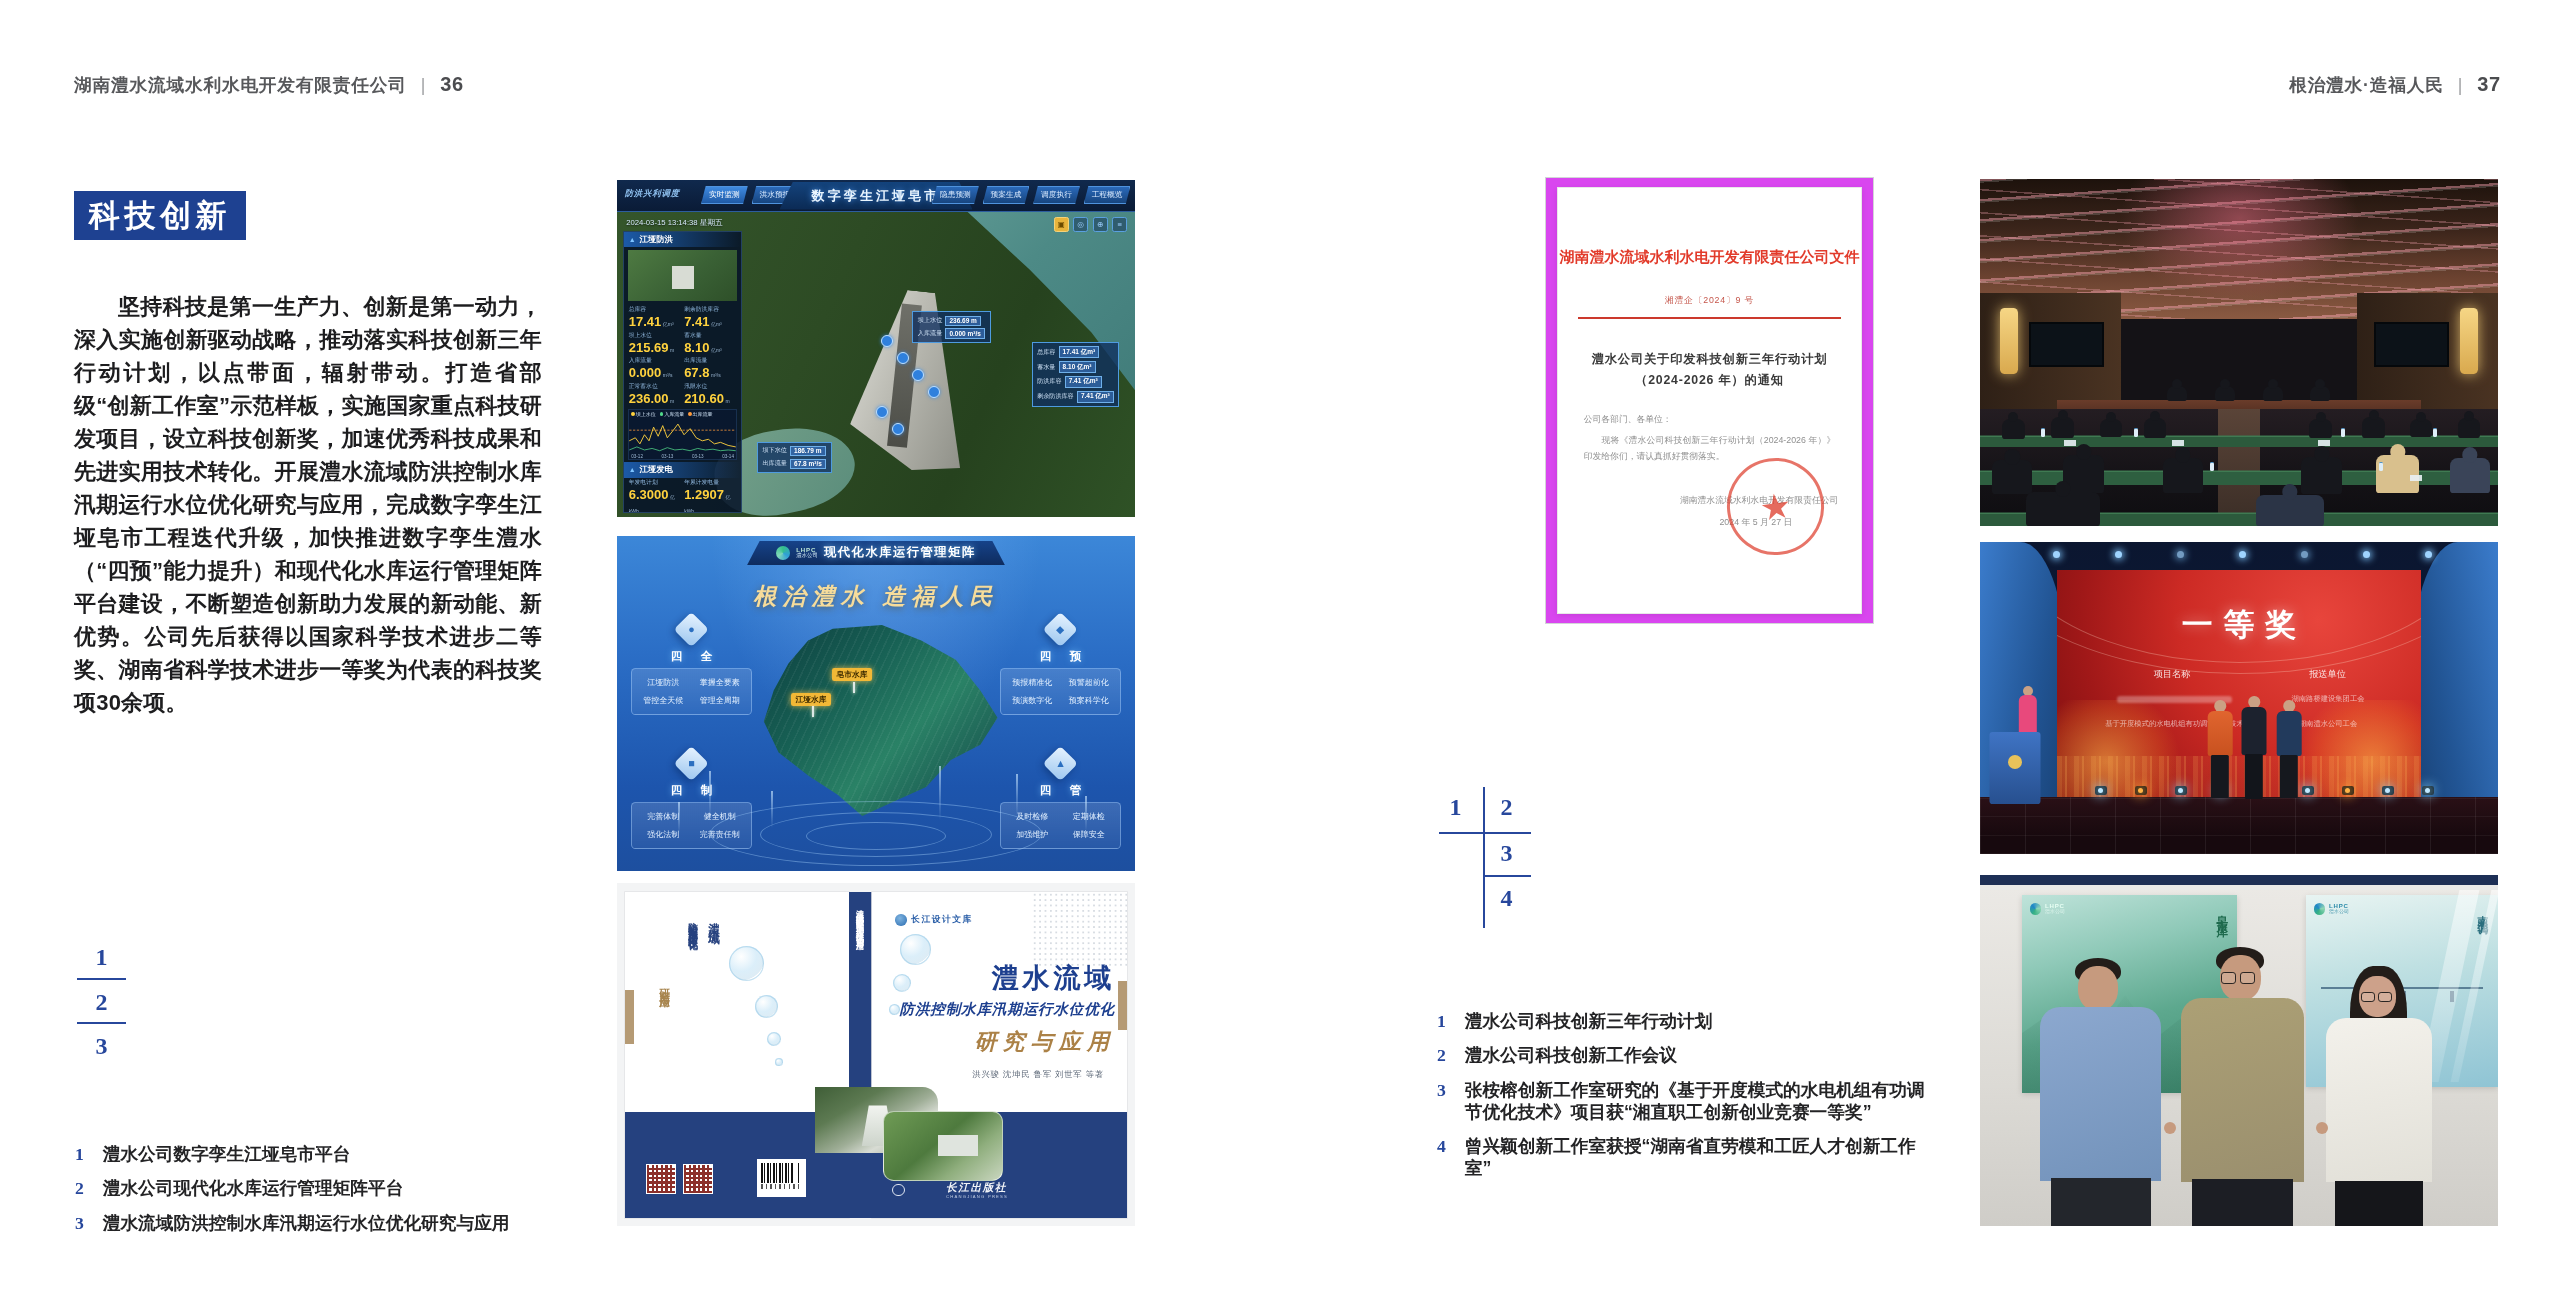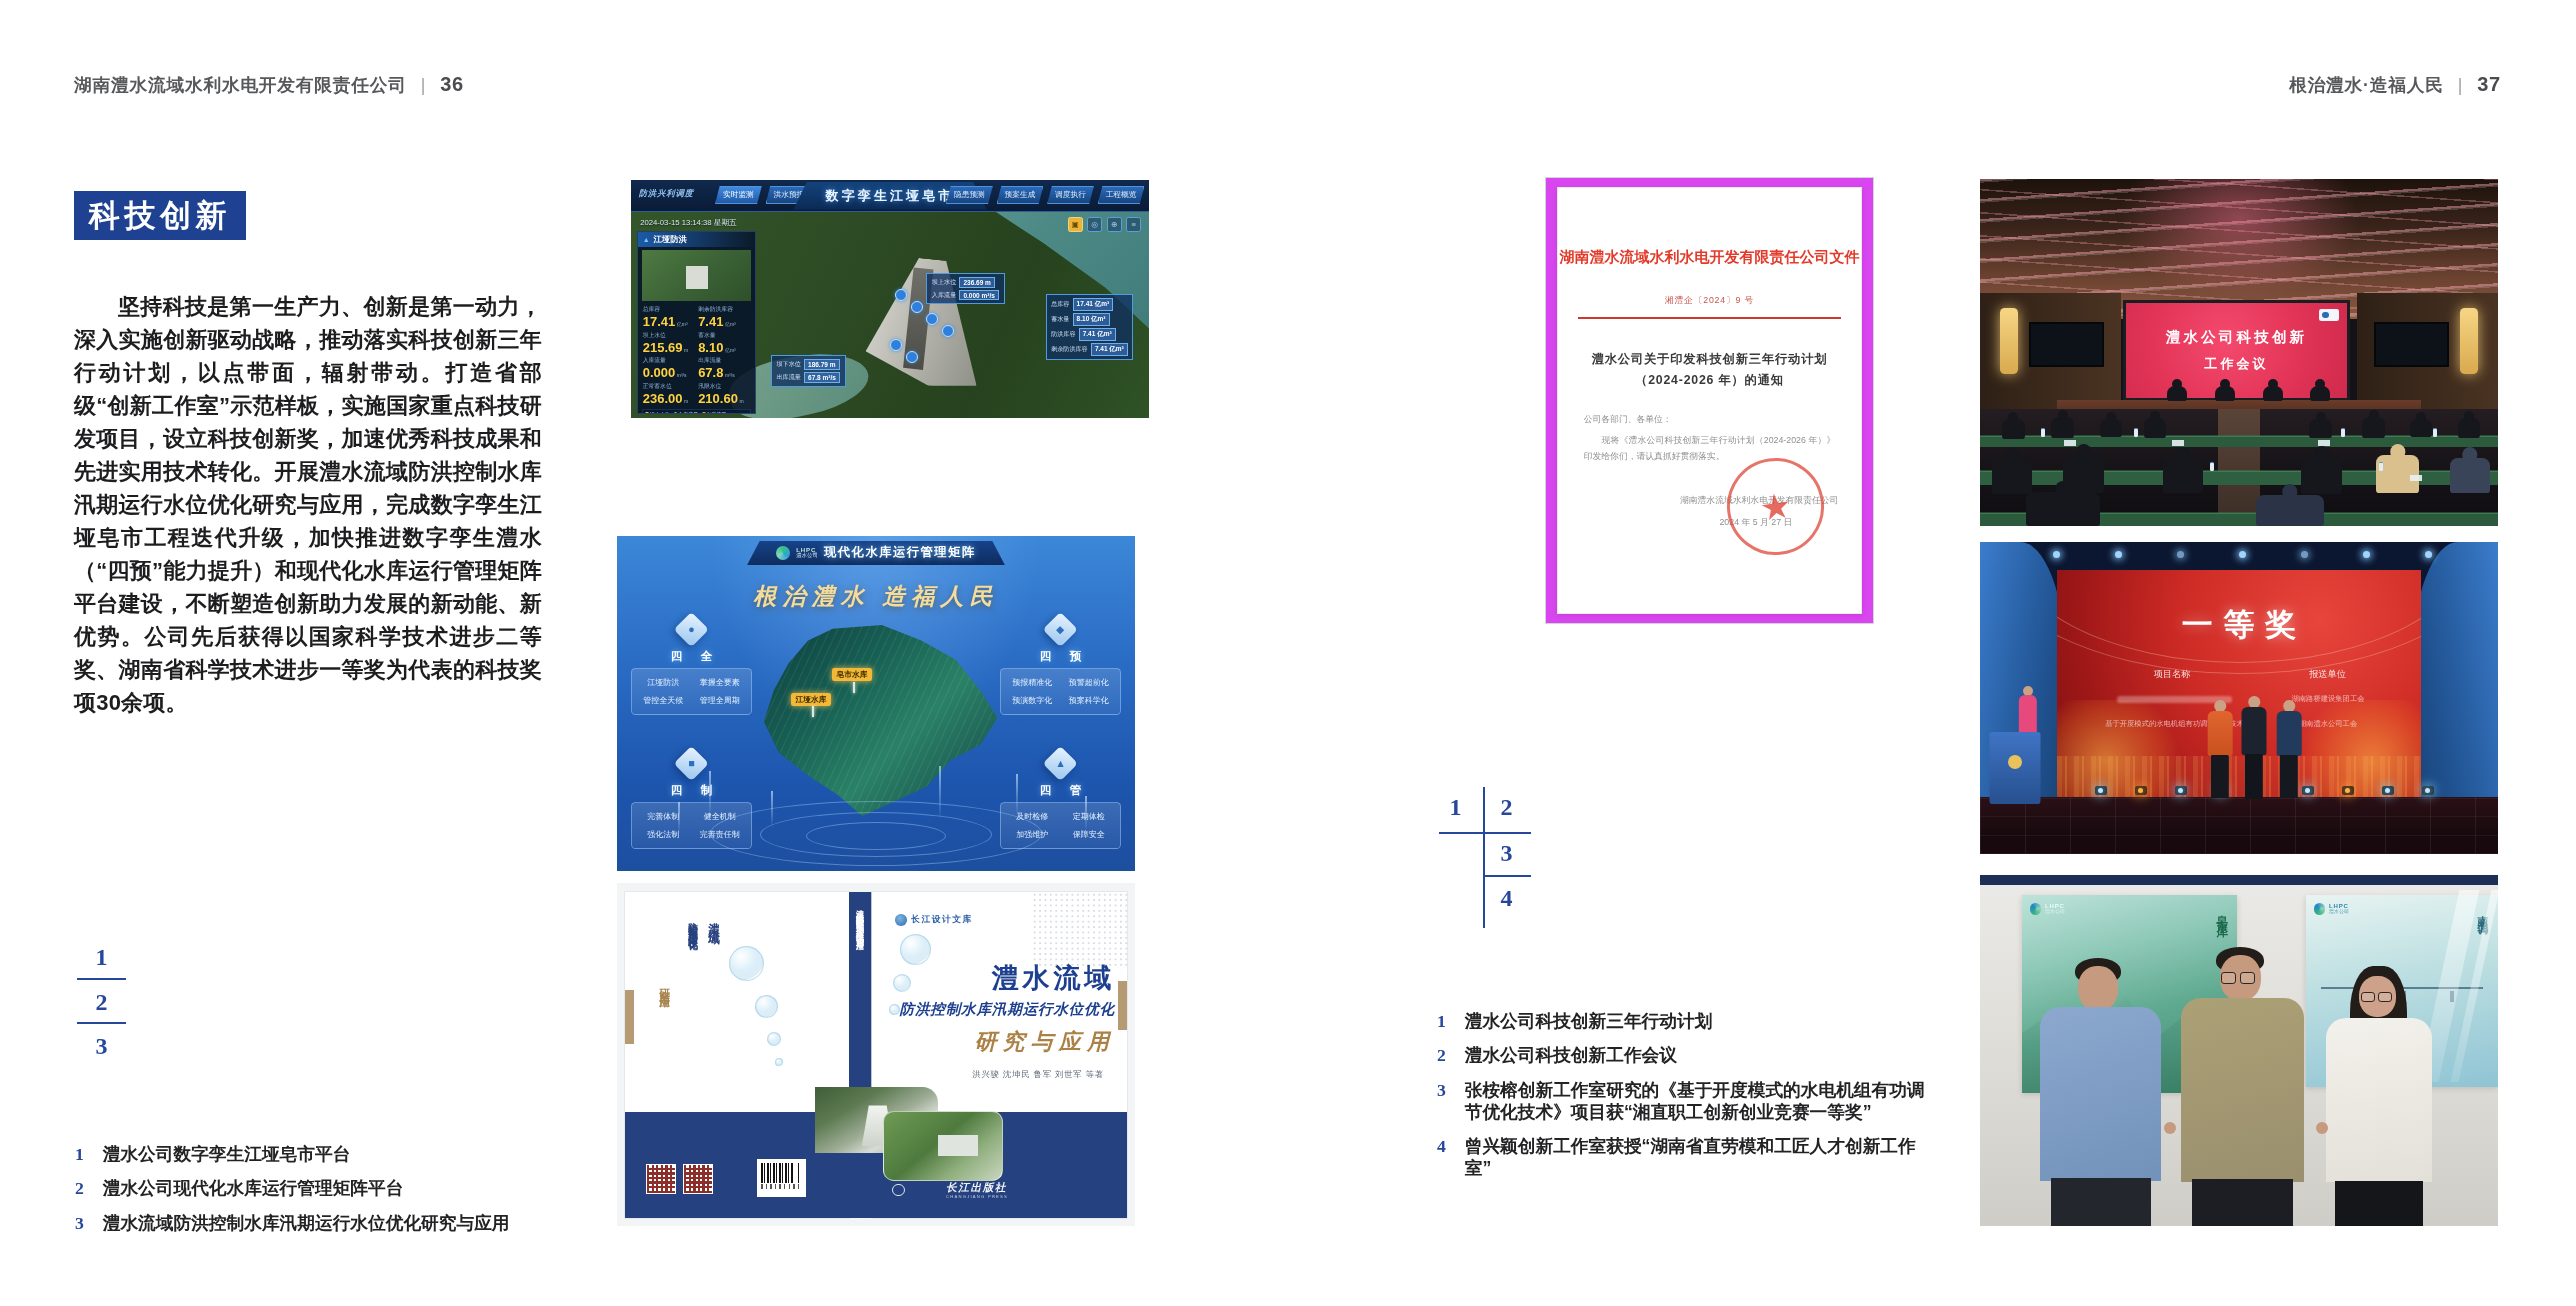--- a/index.html
+++ b/index.html
@@ -23,21 +23,21 @@
   .mk-line { position:absolute; height:1.5px; background:#27479c; }
 
   .caps { position:absolute; }
   .cap-row { display:flex; gap:15.4px; margin-bottom:12.3px; font-size:17.7px; font-weight:bold; color:#232325; line-height:22px; }
   .cap-num { color:#27479c; font-family:"Liberation Serif", serif; min-width:12.3px; }
   .cap-text { max-width:461px; }
 
   .fig { position:absolute; overflow:hidden; }
 
   
-  #fig-dt { left:617px; top:180px; width:518px; height:238px; background:linear-gradient(115deg,#35562b 0%,#2d4b24 40%,#26421e 70%,#2f5226 100%);margin-left:14px; }
+  #fig-dt { left:617px; top:180px; width:518px; height:337px; background:linear-gradient(115deg,#35562b 0%,#2d4b24 40%,#26421e 70%,#2f5226 100%); }
   .dt-water { position:absolute; right:0; top:0; width:60%; height:78%;
     clip-path:polygon(30% 0,100% 0,100% 80%,86% 58%,66% 34%,46% 12%);
     background:linear-gradient(135deg,#6fa8a0,#4d8a86 50%,#3f7a78); }
   .dt-pond { position:absolute; left:19%; bottom:1%; width:27%; height:25%; background:linear-gradient(135deg,#7ba893,#5f9383);
     border-radius:45% 60% 50% 50%; transform:rotate(-12deg); opacity:.92; }
   .dt-dam { position:absolute; left:46%; top:33%; width:22%; height:53%;
     background:linear-gradient(105deg,#dadad3,#bbbbb3 40%,#8f9088); clip-path:polygon(38% 0,62% 0,100% 96%,58% 100%,0 78%); transform:rotate(6deg); }
   .dt-dam i { position:absolute; left:34%; top:8%; width:18%; height:80%; background:linear-gradient(180deg,#6f7069,#4c4d47); }
   .dt-top { position:absolute; left:0; right:0; top:0; height:31px; background:linear-gradient(180deg,#10294d,#0a1b36); border-bottom:0.8px solid #2c5d9f; }
   .dt-title-plate { position:absolute; left:50%; top:1.5px; transform:translateX(-50%); width:193px; height:28px;
@@ -633,25 +633,20 @@
         <div class="mt-s1"></div>
         <div class="mt-s2"></div>
         <div class="mt-glow"></div>
       </div>
     <div class="mt-wall" style="left:0;"></div>
     <div class="mt-wall" style="right:0;"></div>
     <div class="mt-lamp" style="left:20px; top:129px;"></div>
     <div class="mt-lamp" style="right:20px; top:129px;"></div>
     <div class="mt-tv" style="left:49px;"></div>
     <div class="mt-tv" style="right:49px;"></div>
-    <div class="mt-screen">
-      <span class="mt-chip"></span>
-      <span class="mt-l1">澧水公司科技创新</span>
-      <span class="mt-l2">工作会议</span>
-    </div>
     <div class="mt-dais"></div>
     <div class="ppl sm" style="left:187px; top:207px; width:20px; height:15.4px;"></div>
     <div class="ppl sm" style="left:235px; top:207px; width:20px; height:15.4px;"></div>
     <div class="ppl sm" style="left:283px; top:207px; width:20px; height:15.4px;"></div>
     <div class="ppl sm" style="left:330px; top:207px; width:20px; height:15.4px;"></div>
     <div class="mt-floor"></div>
     <div class="mt-aisle"></div>
     <div class="mt-row r1"></div>
     <div class="mt-row r2"></div>
     <div class="mt-row r3"></div>

